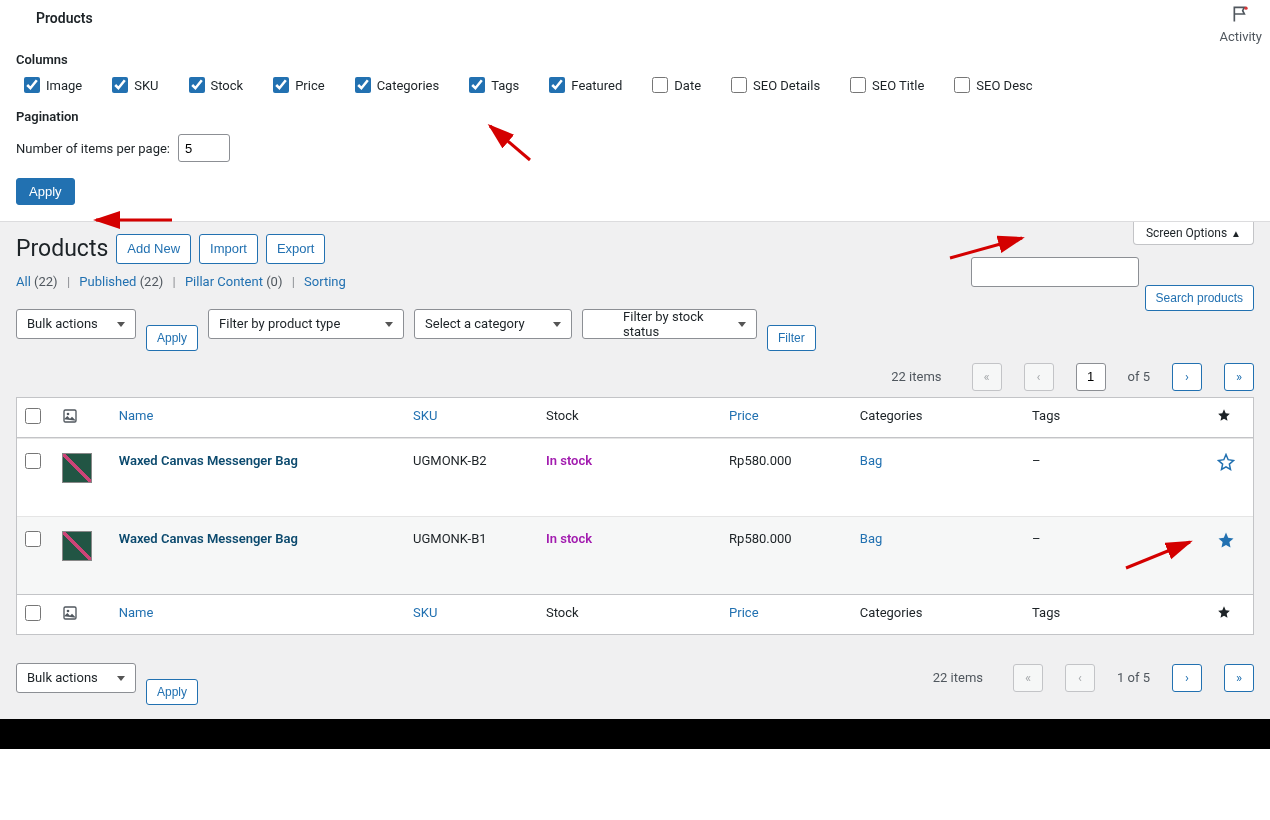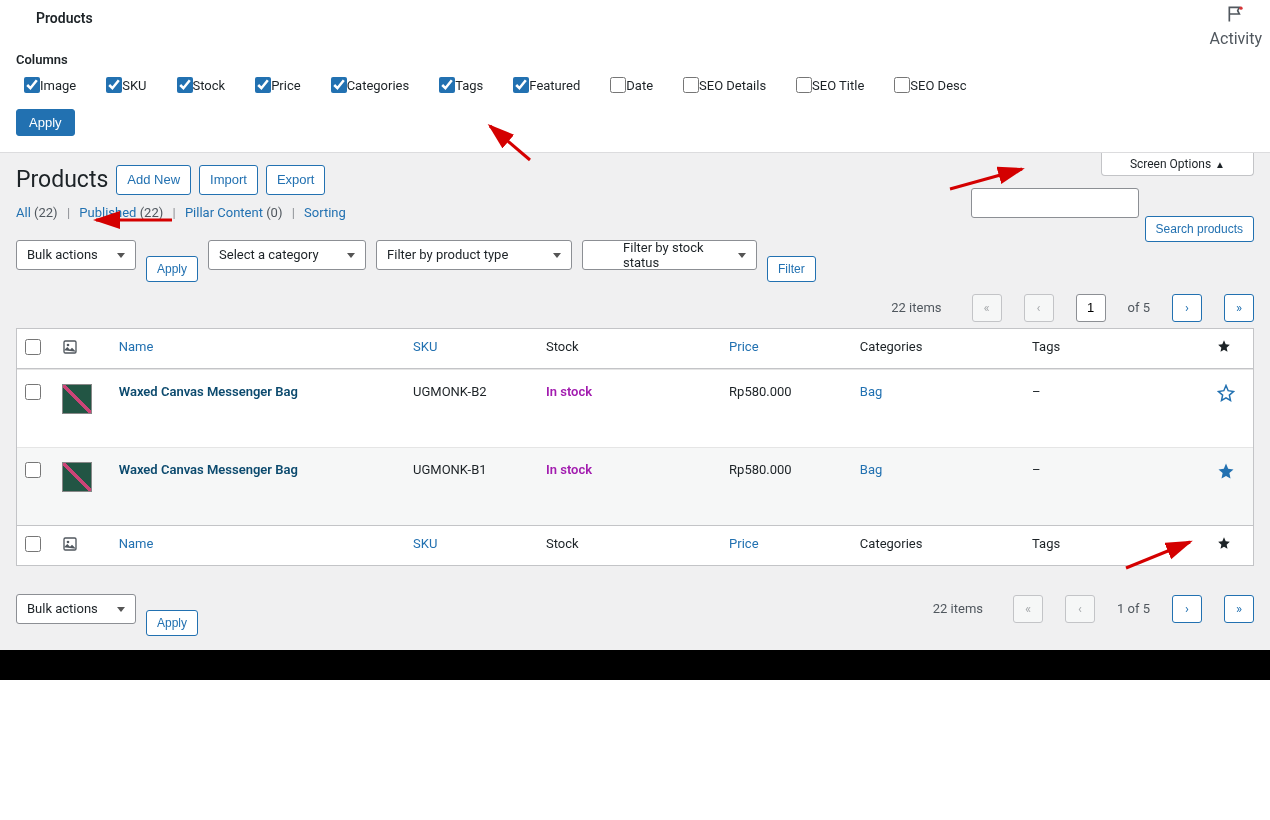--- a/index.html
+++ b/index.html
@@ -1,40 +1,40 @@
 <!DOCTYPE html>
 <html><head>
 <meta charset="utf-8">
 <style>
 * { box-sizing: border-box; margin: 0; padding: 0; }
 body { font-family: -apple-system, BlinkMacSystemFont, "Segoe UI", Roboto, sans-serif; font-size: 13px; color: #1d2327; background: #fff; width: 1270px; }
 a { color: #2271b1; text-decoration: none; }
 
 .top-activity { position: absolute; top: 4px; right: 8px; text-align: center; }
 .top-activity svg { width: 20px; height: 20px; }
-.top-activity .txt { font-size: 16px; color: #50575e; margin-top: 2px; }
+.top-activity .txt { font-size: 13px; color: #50575e; margin-top: 2px; }
 
 .crumb { padding: 10px 16px 0 36px; font-weight: 600; font-size: 14px; }
 
 .screen-options-panel { padding: 10px 16px 16px 16px; background: #fff; }
 .so-heading { font-weight: 600; margin: 16px 0 10px 0; font-size: 13px; }
 .so-cols { display: flex; flex-wrap: wrap; gap: 22px; align-items: center; }
-.so-cols label { display: inline-flex; align-items: center; font-size: 13px; cursor: pointer; padding-left: 8px; }
+.so-cols label { display: inline-flex; align-items: center; gap: 6px; font-size: 13px; cursor: pointer; padding-left: 8px; }
 .so-cols input[type=checkbox] { width: 16px; height: 16px; accent-color: #2271b1; border: 1px solid #8c8f94; border-radius: 3px; }
 .pagination-row { display: flex; align-items: center; gap: 8px; margin-top: 10px; }
 .pagination-row input { width: 52px; height: 28px; border: 1px solid #8c8f94; border-radius: 3px; padding: 0 6px; font-size: 13px; }
 .btn-primary { background: #2271b1; color: #fff; border: 1px solid #2271b1; border-radius: 3px; padding: 5px 12px; font-size: 13px; cursor: pointer; margin-top: 16px; }
 
 .grey-wrap { background: #f0f0f1; border-top: 1px solid #dcdcde; padding: 0; }
 .page-head { display: flex; align-items: center; gap: 8px; padding: 12px 16px 0 16px; position: relative; }
 .page-head h1 { font-size: 23px; font-weight: 400; }
 .btn-outline { background: #fff; color: #2271b1; border: 1px solid #2271b1; border-radius: 3px; padding: 4px 10px; font-size: 13px; cursor: pointer; line-height: 1.5; }
 .btn-outline.small { padding: 3px 10px; font-size: 12px; margin-top: 28px; }
 
-.screen-toggle { position: absolute; right: 16px; top: 0; background: #fff; border: 1px solid #c3c4c7; border-top: none; border-radius: 0 0 4px 4px; padding: 4px 28px; font-size: 12px; display: inline-flex; align-items: center; gap: 4px; cursor: pointer; }
+.screen-toggle { position: absolute; right: 16px; top: 0; background: #fff; border: 1px solid #c3c4c7; border-top: none; border-radius: 0 0 4px 4px; padding: 4px 12px; font-size: 12px; display: inline-flex; align-items: center; gap: 4px; cursor: pointer; }
 .screen-toggle .tri { font-size: 10px; }
 
 .views { padding: 10px 16px 8px 16px; font-size: 13px; }
 .views .sep { color: #8c8f94; margin: 0 6px; }
 .views .cnt { color: #50575e; }
 
 .filters { display: flex; align-items: center; gap: 10px; padding: 0 16px 8px 16px; flex-wrap: wrap; position: relative; }
 .sel { background: #fff; border: 1px solid #8c8f94; border-radius: 3px; height: 30px; padding: 0 28px 0 10px; font-size: 13px; position: relative; display: inline-flex; align-items: center; cursor: pointer; }
 .sel::after { content: ""; position: absolute; right: 10px; top: 12px; width: 0; height: 0; border-left: 4px solid transparent; border-right: 4px solid transparent; border-top: 5px solid #555; }
 .sel.wide1 { width: 120px; }
@@ -141,20 +141,25 @@
       <label>
         <input type="checkbox" style="">
         <span>SEO Title</span>
       </label>
       <label>
         <input type="checkbox" style="">
         <span>SEO Desc</span>
       </label>
     </div>
 
+  <div class="so-heading">Pagination</div>
+  <div class="pagination-row">
+    <span>Number of items per page:</span>
+    <input type="text" value="5" style="">
+  </div>
   <button class="btn-primary">Apply</button>
 </div>
 
 <svg class="arrow" style="left:480px; top:120px;" width="60" height="50">
     <defs>
       <marker id="ah1" markerWidth="10" markerHeight="10" refX="8" refY="3" orient="auto">
         <polygon points="0 0, 9 3, 0 6" fill="#d40000"></polygon>
       </marker>
     </defs>
     <line x1="50" y1="40" x2="10" y2="6" stroke="#d40000" stroke-width="3" marker-end="url(#ah1)"></line>
@@ -196,25 +201,25 @@
     <a href="#">Pillar Content</a> <span class="cnt">(0)</span>
     <span class="sep">|</span>
     <a href="#">Sorting</a>
   </div>
 
   <div class="filters">
     <div class="sel wide1">
         <span>Bulk actions</span>
       </div>
     <button class="btn-outline small">Apply</button>
+    <div class="sel wide3">
+        <span>Filter by product type</span>
+      </div>
     <div class="sel wide2">
         <span>Select a category</span>
-      </div>
-    <div class="sel wide3">
-        <span>Filter by product type</span>
       </div>
     <div class="sel wide4">
         <span>Filter by stock status</span>
       </div>
     <button class="btn-outline small">Filter</button>
 
     <div class="search-area">
       <input type="text" style="">
       <button class="btn-outline small">Search products</button>
     </div>

